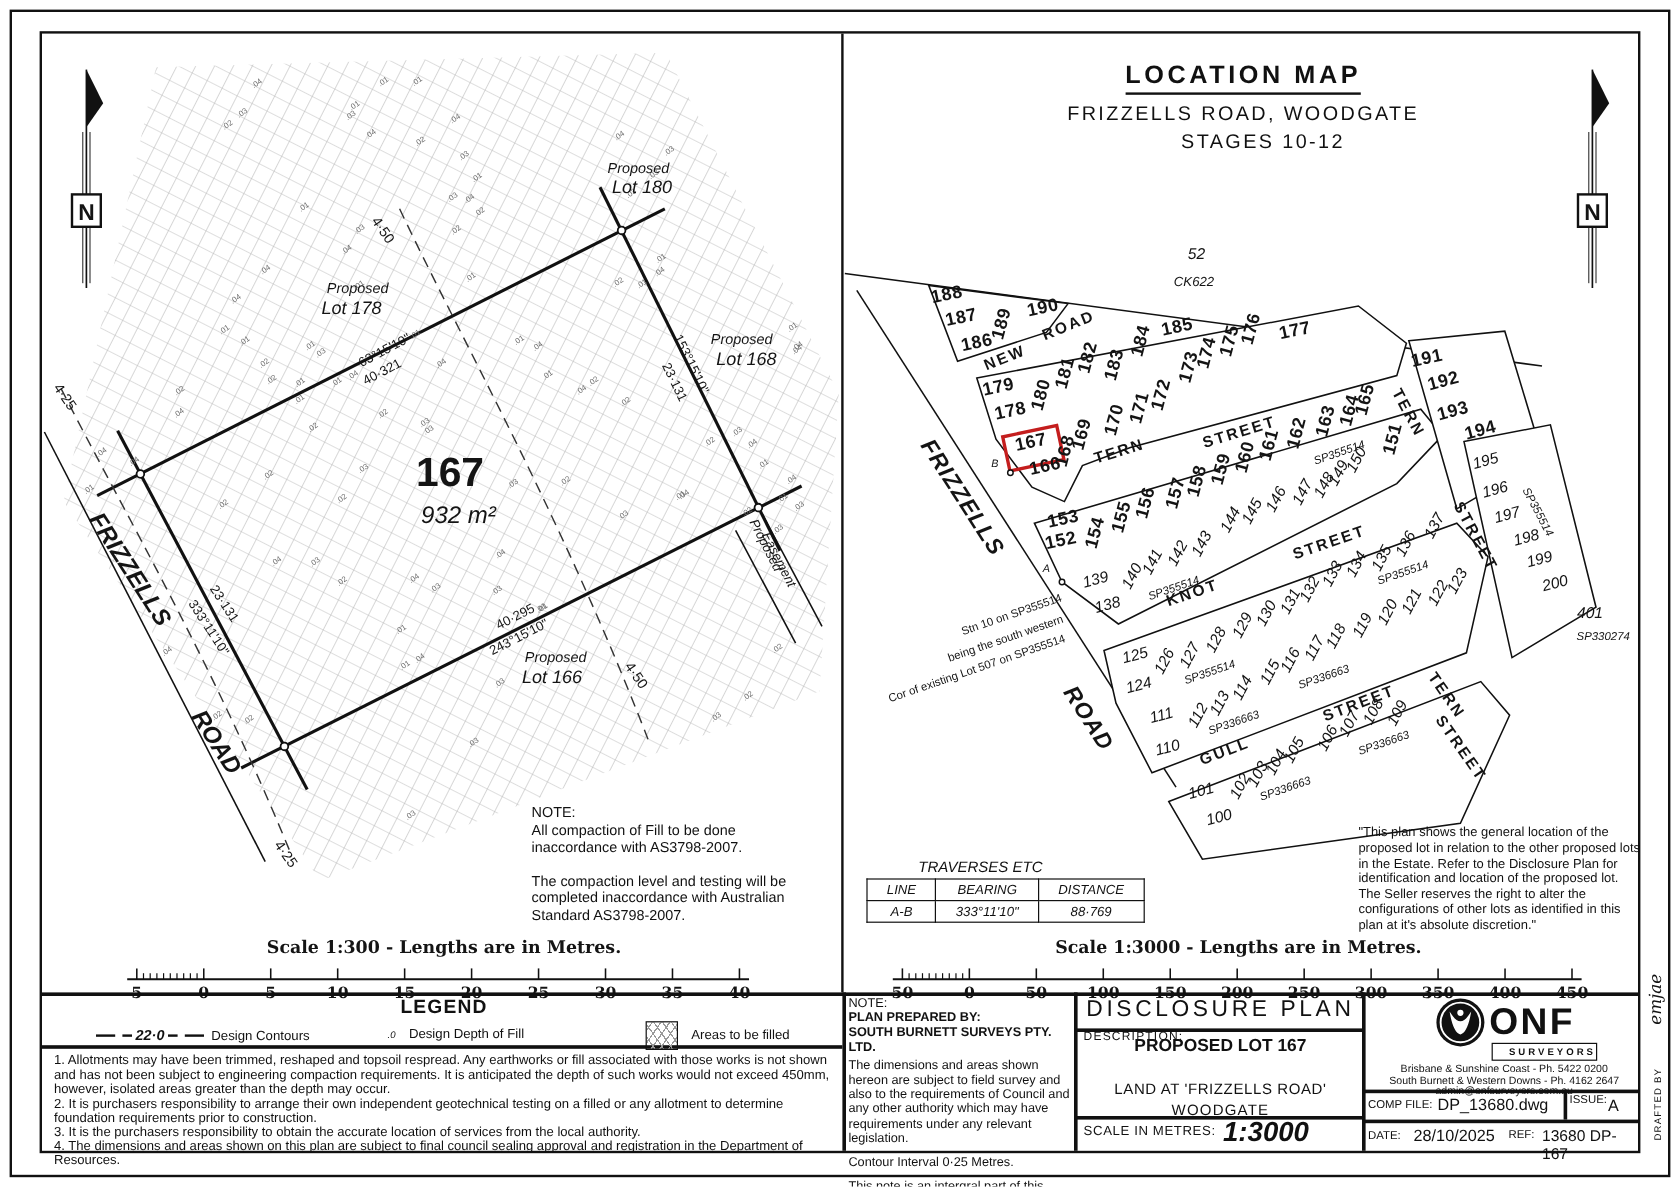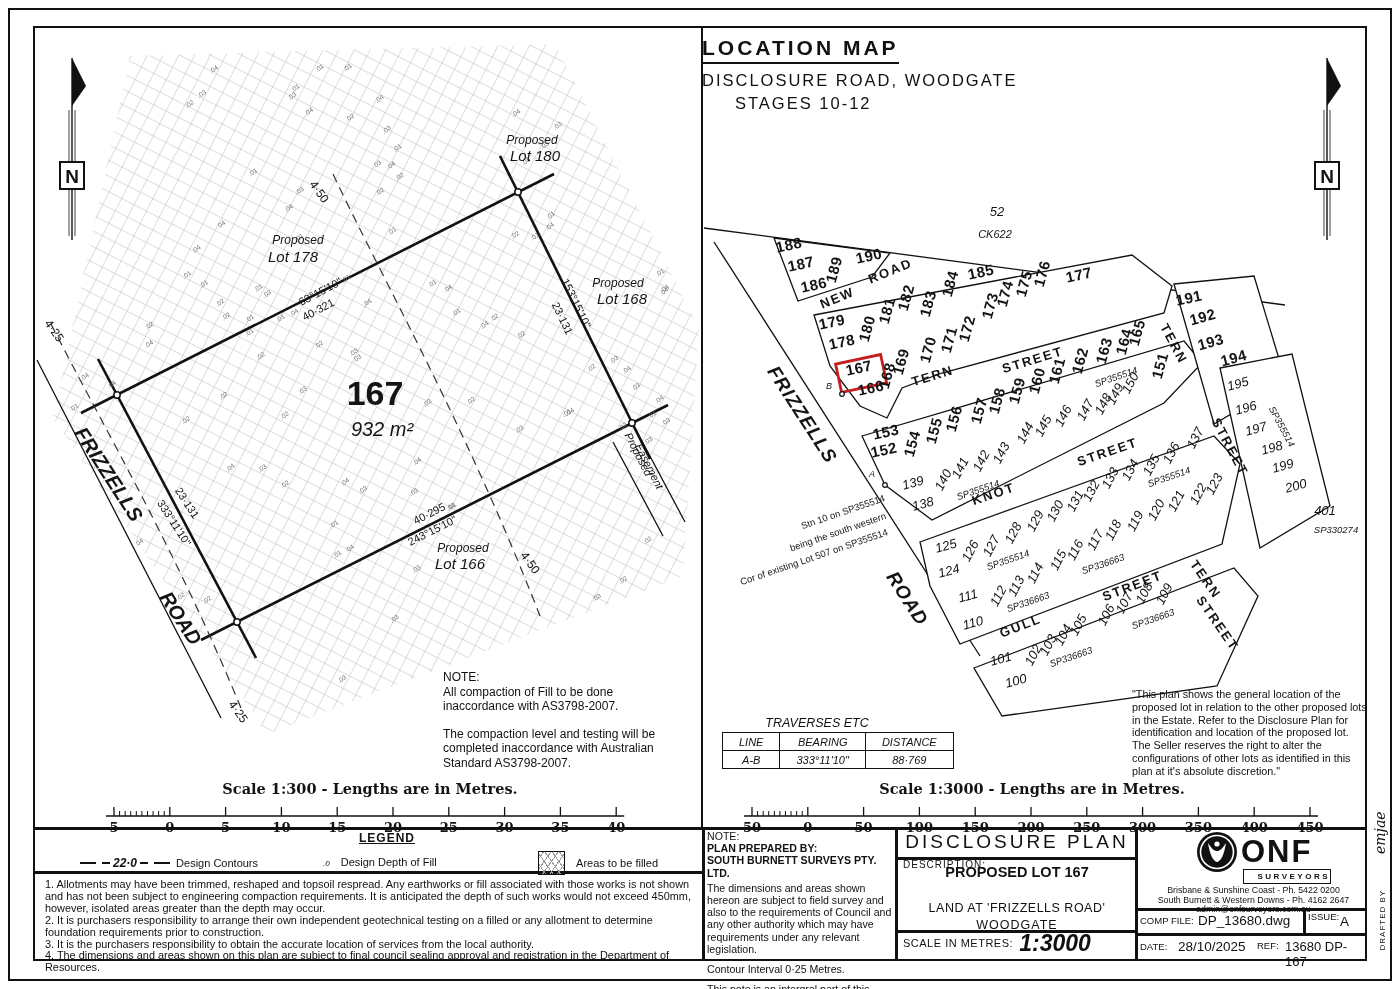--- a/index.html
+++ b/index.html
@@ -19,32 +19,32 @@
   .ref{font-style:italic;}
   .ann{font-size:9.5px;}
   .ptlbl{font-size:9px;font-style:italic;}
   .scaleTitle{font-family:"DejaVu Serif",serif;font-weight:700;font-size:14.5px;}
   .scaleNum{font-family:"DejaVu Serif",serif;font-weight:700;font-size:13px;}
   .depth{font-size:6.5px;fill:#6e6e6e;}
   .thin{stroke:#111;stroke-width:1.3;fill:none;}
   .thick{stroke:#111;stroke-width:2.6;fill:none;}
   .blk{fill:#fff;stroke:#111;stroke-width:1.3;}
   .dashed{stroke:#333;stroke-width:1.2;fill:none;stroke-dasharray:9 6;}
-  .map-title{left:667px;top:8px;width:668px;}
+  .map-title{left:667px;top:23px;width:668px;text-align:center;}
   .map-title .t1{display:inline-block;font-size:21px;font-weight:700;letter-spacing:3px;border-bottom:2.5px solid #111;padding-bottom:2px;}
   .map-title .t2{font-size:16.5px;letter-spacing:2px;margin-top:7px;}
   .map-title .t3{font-size:16.5px;letter-spacing:2px;margin-top:4px;padding-left:33px;}
   #fill-note{left:408px;top:642px;width:240px;font-size:12px;line-height:14.5px;}
   #fill-note .sp{height:13px;}
   #quote{left:1097px;top:660px;width:236px;font-size:10.8px;line-height:12.8px;}
   #trav{left:687px;top:688px;width:190px;font-style:italic;}
   #trav .tt{text-align:center;font-size:12.5px;margin-bottom:2px;}
   #trav table{border-collapse:collapse;width:100%;}
   #trav td{border:1.4px solid #111;font-size:11px;text-align:center;padding:1px 16px;height:15px;}
-  .legend-title{left:290px;top:803px;width:90px;text-align:right;font-size:12px;font-weight:700;letter-spacing:1px;text-decoration:underline;}
+  .legend-title{left:290px;top:803px;width:90px;text-align:center;font-size:16px;font-weight:700;letter-spacing:1px;}
   .leg-item{top:828px;font-size:11px;}
   .dashseg{display:inline-block;width:16px;border-top:2px solid #111;vertical-align:middle;margin:0 3px 3px 3px;}
   .dashseg2{display:inline-block;width:8px;border-top:2px solid #111;vertical-align:middle;margin:0 3px 3px 3px;}
   .csample{font-weight:700;font-style:italic;font-size:12px;}
   .hatch-swatch{display:inline-block;width:25px;height:22px;border:1.5px solid #111;vertical-align:middle;margin-right:8px;
      background-image:repeating-linear-gradient(55deg,transparent,transparent 5px,#999 5px,#999 6px),
                       repeating-linear-gradient(-55deg,transparent,transparent 5px,#999 5px,#999 6px);}
   #notes-list{left:10px;top:851px;width:650px;font-size:10.9px;line-height:11.9px;}
   #note-box{left:672px;top:802px;width:186px;font-size:10.6px;line-height:12.2px;}
   #note-box .b{font-weight:700;}
@@ -460,21 +460,21 @@
         <text x="113" y="532" text-anchor="middle" transform="rotate(-19 113 532)" class="ann">Cor of existing Lot 507 on SP355514</text>
         <text x="170" y="449" text-anchor="middle" class="ptlbl">A</text>
         <circle cx="183" cy="457" r="2.3" fill="#fff" stroke="#111" stroke-width="1.2"></circle>
         <text x="127" y="361" text-anchor="middle" class="ptlbl">B</text>
         <circle cx="140" cy="366" r="2.3" fill="#fff" stroke="#111" stroke-width="1.2"></circle>
         <text x="625" y="155" text-anchor="middle" font-size="19" font-weight="700">N</text>
       </svg>
 
     <div class="abs map-title">
       <div class="t1">LOCATION MAP</div>
-      <div class="t2">DISCLOSURE ROAD, WOODGATE</div>
+      <div class="t2">FRIZZELLS ROAD, WOODGATE</div>
       <div class="t3">STAGES 10-12</div>
     </div>
 
     <div class="abs" id="fill-note">
         <div>NOTE:</div>
         <div>All compaction of Fill to be done</div>
         <div>inaccordance with AS3798-2007.</div>
         <div class="sp"></div>
         <div>The compaction level and testing will be</div>
         <div>completed inaccordance with Australian</div>

